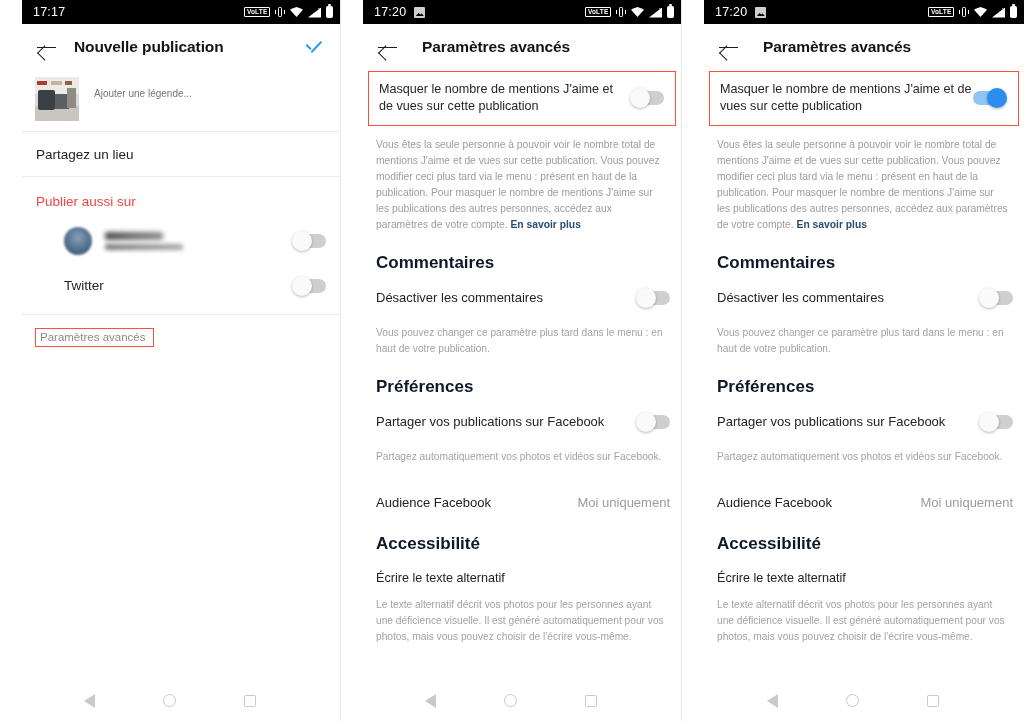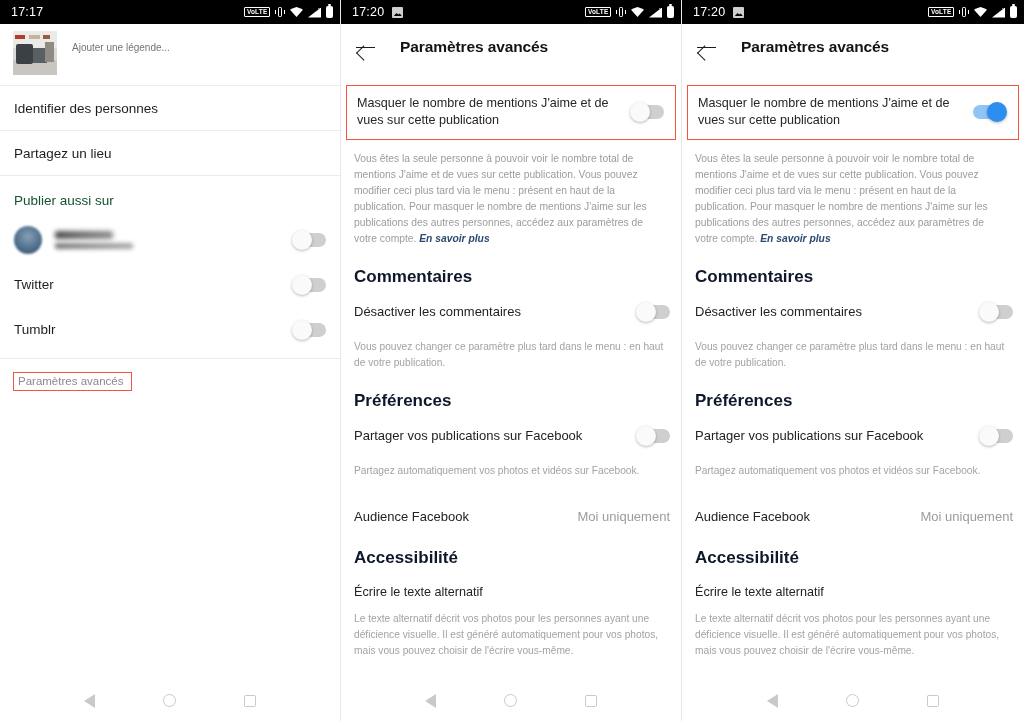--- a/index.html
+++ b/index.html
@@ -9,20 +9,21 @@
     font-family: "Liberation Sans", sans-serif;
     overflow: hidden;
   }
   .screens { display: flex; width: 1024px; height: 721px; }
   .phone {
     width: 341px; height: 721px;
     position: relative;
     background: #ffffff;
     border-right: 1px solid #e8e8e8;
     overflow: hidden;
+    padding-left: 22px;
   }
   .phone:last-child { width: 342px; border-right: none; }
 
   
   .statusbar {
     height: 24px; background: #000000;
     display: flex; align-items: center;
     padding: 0 7px 0 11px;
     color: #ffffff;
   }
@@ -123,25 +124,26 @@
     font-size: 10px; color: #ef4444; margin: 11px 0 0 15px;
     width: 250px;
   }
   .divider { height: 1px; background: #ebebeb; width: 100%; }
   .list-row {
     height: 45px; display: flex; align-items: center;
     padding: 0 14px; font-size: 13.5px; color: #1e1e1e;
     border-bottom: 1px solid #ebebeb; cursor: pointer;
   }
   .section-label {
-    padding: 17px 14px 9px 14px; font-size: 13.5px; color: #14532d;
+    padding: 17px 14px 9px 14px; font-size: 13.5px; color: #ef4444;
   }
   .share-row {
     display: flex; align-items: center; padding: 0 14px;
     height: 45px;
+    margin-left: 28px;
   }
   .share-row .label { font-size: 13.5px; color: #1e1e1e; }
   .fb-avatar {
     width: 28px; height: 28px; border-radius: 50%;
     background: radial-gradient(circle at 50% 38%, #8aa0b5 0%, #5e7d99 40%, #2d4a66 100%);
     flex: 0 0 auto; filter: blur(1.3px);
   }
   .fb-texts { margin-left: 13px; display: flex; flex-direction: column; gap: 4px; }
   .blur-bar {
     height: 8px; border-radius: 2px;
@@ -168,34 +170,34 @@
   .advanced-link {
     margin: 13px 0 0 13px; display: inline-block;
     font-size: 11.5px; color: #8a8a8a;
     border: 1.6px solid #f4543c; padding: 2px 8px 3px 4px;
     cursor: pointer;
   }
 
   
   .hl-box {
     border: 1.8px solid #f4543c;
-    margin: 15px 5px 0 5px;
+    margin: 1px 5px 0 5px;
   }
   .hl-row {
     display: flex; align-items: center;
     padding: 9px 11px 11px 10px; min-height: 45px;
   }
   .hl-row .label {
     font-size: 12.6px; color: #262626; line-height: 1.32; max-width: 252px;
   }
   .body-text {
     padding: 11px 16px 0 13px;
     font-size: 10.3px; color: #9c9c9c; line-height: 1.55;
   }
-  .body-text .link { color: #2a4b72; font-weight: 700; font-style: italic; }
+  .body-text .link { color: #2a4b72; font-weight: 700; }
   .sec-head {
     padding: 20px 14px 0 13px;
     font-size: 17px; font-weight: 700; color: #0f172a;
   }
   .opt-row {
     display: flex; align-items: center;
     padding: 0 11px 0 13px; height: 40px; margin-top: 5px;
   }
   .opt-row .label { font-size: 13px; color: #232323; }
   .opt-row .value { margin-left: auto; font-size: 13px; color: #9c9c9c; }
@@ -242,40 +244,42 @@
           </span>
         <span class="sb-wifi"></span>
         <span class="sb-sig">
             <span class="bars"></span>
             <span class="x">x</span>
           </span>
         <span class="sb-batt"></span>
       </div>
     </div>
 
+    <div class="appbar">
+      <div class="back-arrow"></div>
+      <div class="appbar-title">Nouvelle publication</div>
+      <div class="check-btn"></div>
+    </div>
 
     <div class="caption-row">
       <div class="thumb">
         <span class="sky"></span>
           <span class="grnd"></span>
         <span class="m1"></span>
           <span class="m2"></span>
           <span class="m3"></span>
         <span class="r1"></span>
           <span class="r2"></span>
           <span class="r3"></span>
       </div>
       <input class="caption-input" type="text" placeholder="Ajouter une légende..." style="">
     </div>
     <div class="divider"></div>
 
     <div class="list-row">
-      <span>Identifier des personnes</span>
-    </div>
-    <div class="list-row">
       <span>Partagez un lieu</span>
     </div>
 
     <div class="section-label">Publier aussi sur</div>
 
     <div class="share-row">
       <div class="fb-avatar"></div>
       <div class="fb-texts">
         <div class="blur-bar w1"></div>
         <div class="blur-bar w2"></div>
@@ -287,27 +291,20 @@
     </div>
 
     <div class="share-row">
       <span class="label">Twitter</span>
       <div class="toggle">
         <span class="track"></span>
           <span class="thumb-knob"></span>
       </div>
     </div>
 
-    <div class="share-row">
-      <span class="label">Tumblr</span>
-      <div class="toggle">
-        <span class="track"></span>
-          <span class="thumb-knob"></span>
-      </div>
-    </div>
 
     <div class="divider" style="margin-top:6px"></div>
     <div class="advanced-link">Paramètres avancés</div>
 
     <div class="navbar">
       <span class="nav-back"></span>
       <span class="nav-home"></span>
       <span class="nav-recent"></span>
     </div>
   </div>

